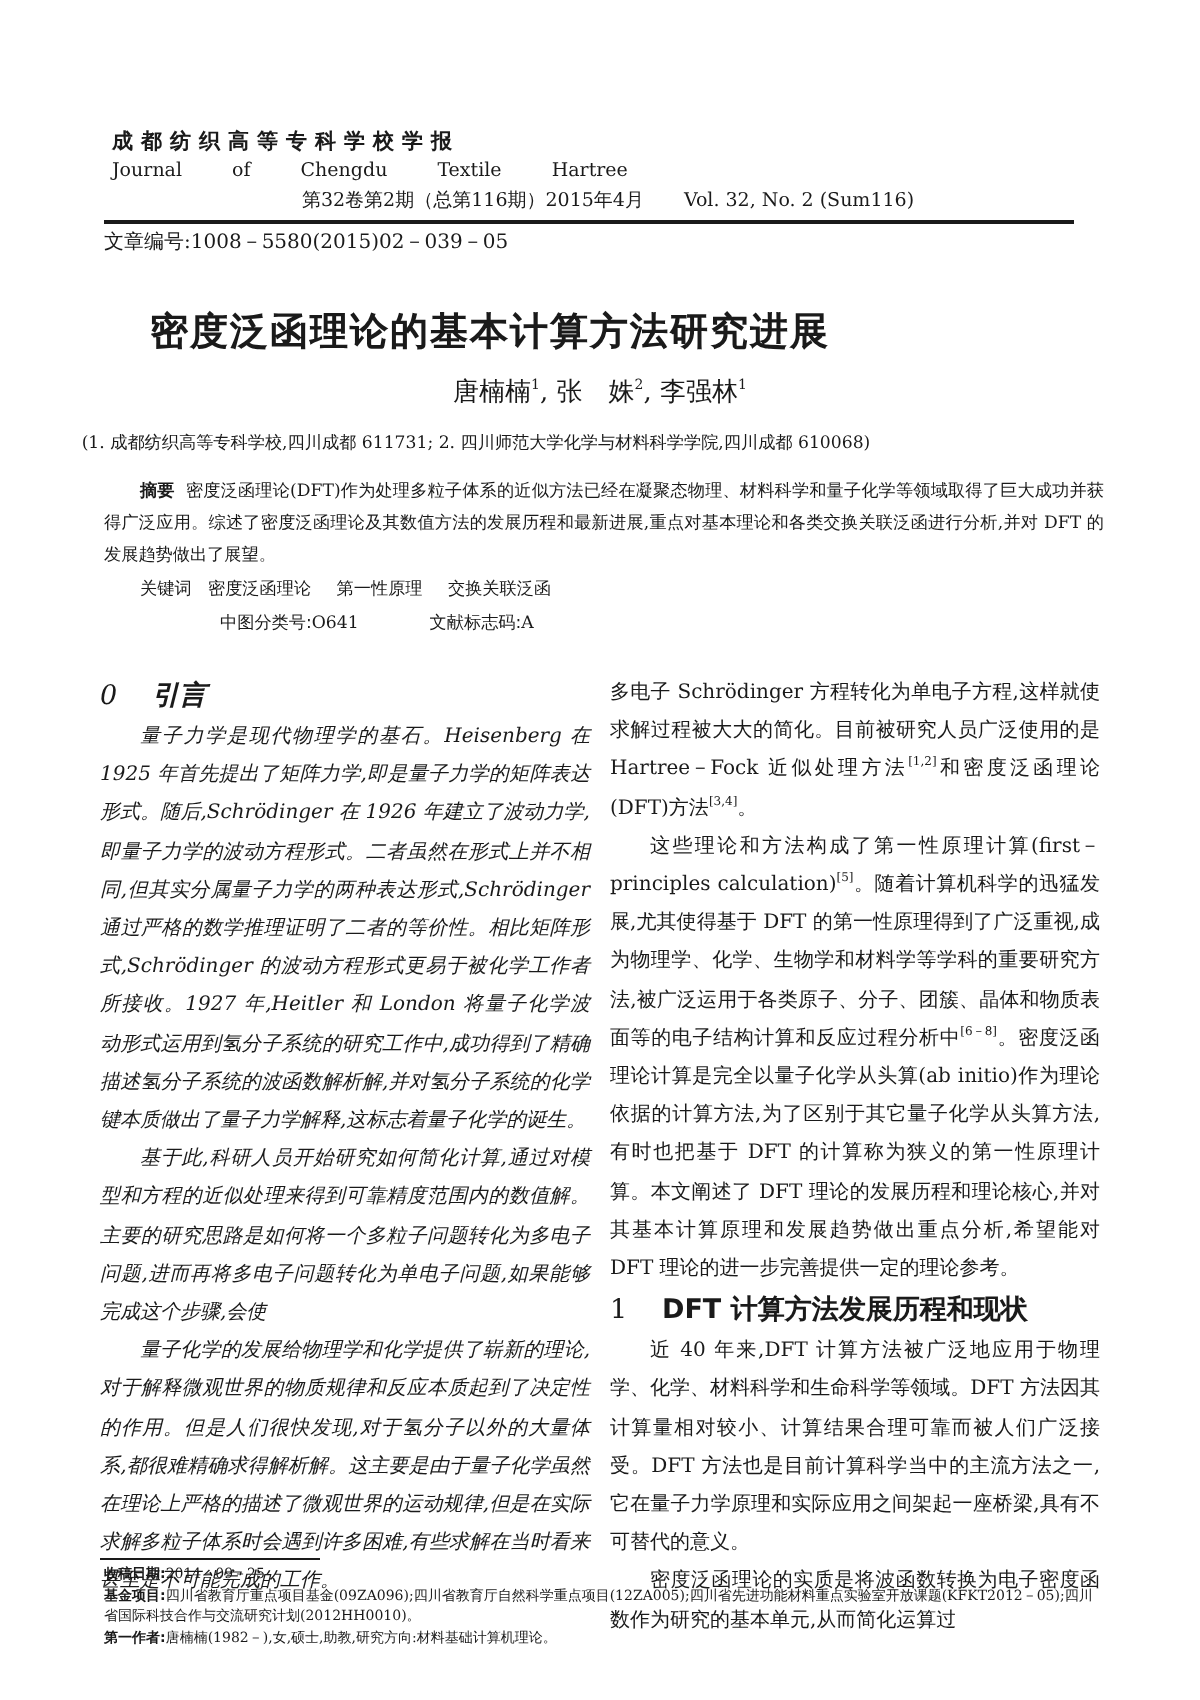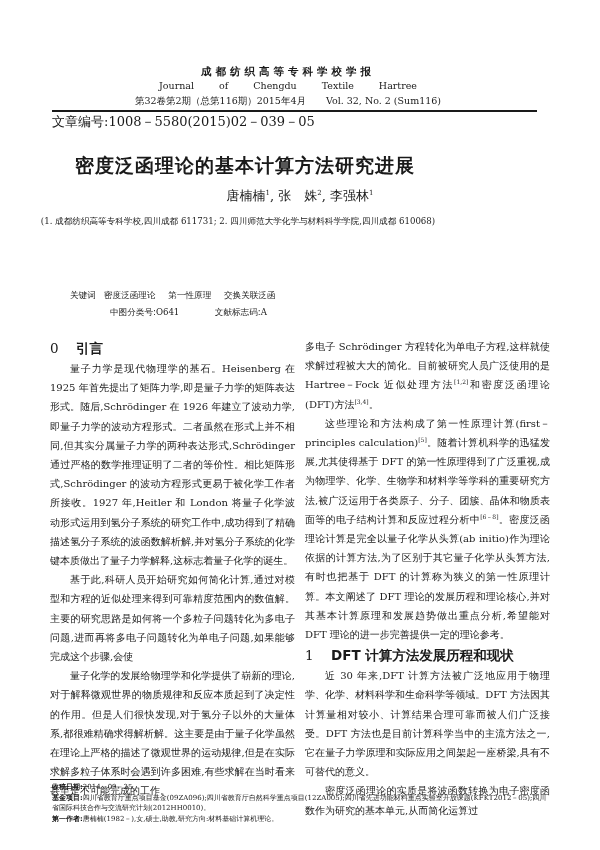--- a/index.html
+++ b/index.html
@@ -2,45 +2,45 @@
 <html><head>
 <meta charset="utf-8">
 <style>
   html, body { margin: 0; padding: 0; }
   body {
     width: 600px; height: 850px; background: #ffffff; color: #1a1a1a;
     font-family: "DejaVu Serif", "Liberation Serif", serif;
     position: relative; overflow: hidden;
   }
   .page { position: absolute; left: 0; top: 0; width: 600px; height: 850px; }
-  .journal-header { position: absolute; left: 40px; width: 496px; top: 64px; text-align: center; }
+  .journal-header { position: absolute; left: 56px; width: 496px; top: 64px; text-align: left; }
   .jh-cn { font-size: 10.5px; letter-spacing: 4px; font-weight: bold; line-height: 14px; }
   .jh-en { font-size: 9.5px; word-spacing: 22px; line-height: 14px; margin-top: 1px; }
   .jh-issue { font-size: 9.5px; line-height: 14px; margin-top: 1px; display: flex; justify-content: center; gap: 0; }
   .jh-issue span { white-space: nowrap; }
   .jh-issue .gap { width: 20px; }
   .rule { position: absolute; left: 52px; width: 485px; top: 110px; height: 2px; background: #1a1a1a; }
-  .article-no { position: absolute; left: 52px; top: 117px; font-size: 13px; line-height: 10px; }
+  .article-no { position: absolute; left: 52px; top: 117px; font-size: 10px; line-height: 10px; }
 
   .title { position: absolute; left: 0; width: 490px; top: 153px; text-align: center;
     font-family: "DejaVu Sans", "Liberation Sans", sans-serif; font-size: 19px; font-weight: bold; letter-spacing: 1px; }
   .authors { position: absolute; left: 0; width: 600px; top: 187px; text-align: center; font-size: 13px; }
   .authors sup { font-size: 7px; }
   .affil { position: absolute; left: 0; width: 476px; top: 216px; text-align: center; font-size: 8.6px; }
 
   .abstract { position: absolute; left: 52px; width: 500px; top: 238px; font-size: 8.6px; line-height: 16px; text-indent: 18px; text-align: justify; }
   .abstract b { font-family: "DejaVu Sans", "Liberation Sans", sans-serif; }
   .kw { position: absolute; left: 70px; top: 287px; font-size: 8.6px; line-height: 16px; }
   .kw b, .cls b { font-family: "DejaVu Sans", "Liberation Sans", sans-serif; font-weight: normal; }
   .kw span.k { margin-right: 10px; }
   .cls { position: absolute; left: 70px; top: 304px; font-size: 8.6px; line-height: 16px; margin-left: 40px; }
   .cls .sep { display: inline-block; width: 30px; }
 
   .col { position: absolute; top: 337px; width: 245px; font-size: 10px; line-height: 19.2px; text-align: justify; }
-  .col.left { left: 50px; }
+  .col.left { left: 50px; font-style: italic; }
   .col.right { left: 305px; }
   .sec-head { font-family: "DejaVu Sans", "Liberation Sans", sans-serif; font-size: 13.5px; font-weight: bold; line-height: 22px; margin: 0; }
   .sec-head .num { font-family: "DejaVu Serif", serif; font-weight: normal; display: inline-block; width: 26px; }
   p { margin: 0; text-indent: 2em; }
   p.cont { text-indent: 0; }
   sup { font-size: 6px; line-height: 0; }
 
   .foot-rule { position: absolute; left: 50px; top: 779px; width: 110px; height: 1px; background: #1a1a1a; }
   .footnote { position: absolute; left: 52px; top: 782px; width: 500px; font-size: 7px; line-height: 10.5px; }
   .footnote b { font-family: "DejaVu Sans", "Liberation Sans", sans-serif; }
@@ -66,20 +66,23 @@
   <div class="title">密度泛函理论的基本计算方法研究进展</div>
 
   <div class="authors">
     <span>唐楠楠</span><sup>1</sup>,
     <span>张　姝</span><sup>2</sup>,
     <span>李强林</span><sup>1</sup>
   </div>
 
   <div class="affil">(1. 成都纺织高等专科学校,四川成都 611731; 2. 四川师范大学化学与材料科学学院,四川成都 610068)</div>
 
+  <div class="abstract">
+    <b>摘要</b>&nbsp;&nbsp;<span>密度泛函理论(DFT)作为处理多粒子体系的近似方法已经在凝聚态物理、材料科学和量子化学等领域取得了巨大成功并获得广泛应用。综述了密度泛函理论及其数值方法的发展历程和最新进展,重点对基本理论和各类交换关联泛函进行分析,并对 DFT 的发展趋势做出了展望。</span>
+  </div>
 
   <div class="kw">
     <b class="k">关键词</b>&nbsp;&nbsp;
     <span class="k">密度泛函理论</span>
     <span class="k">第一性原理</span>
     <span class="k">交换关联泛函</span>
   </div>
 
   <div class="cls">
     <b>中图分类号:</b><span>O641</span>
@@ -95,21 +98,21 @@
     <p>基于此,科研人员开始研究如何简化计算,通过对模型和方程的近似处理来得到可靠精度范围内的数值解。主要的研究思路是如何将一个多粒子问题转化为多电子问题,进而再将多电子问题转化为单电子问题,如果能够完成这个步骤,会使</p>
     <p>量子化学的发展给物理学和化学提供了崭新的理论,对于解释微观世界的物质规律和反应本质起到了决定性的作用。但是人们很快发现,对于氢分子以外的大量体系,都很难精确求得解析解。这主要是由于量子化学虽然在理论上严格的描述了微观世界的运动规律,但是在实际求解多粒子体系时会遇到许多困难,有些求解在当时看来甚至是不可能完成的工作。</p>
   </div>
 
   <div class="col right">
     <p class="cont"><span>多电子 Schrödinger 方程转化为单电子方程,这样就使求解过程被大大的简化。目前被研究人员广泛使用的是 Hartree－Fock 近似处理方法</span><sup>[1,2]</sup><span>和密度泛函理论(DFT)方法</span><sup>[3,4]</sup><span>。</span></p>
     <p><span>这些理论和方法构成了第一性原理计算(first－principles calculation)</span><sup>[5]</sup><span>。随着计算机科学的迅猛发展,尤其使得基于 DFT 的第一性原理得到了广泛重视,成为物理学、化学、生物学和材料学等学科的重要研究方法,被广泛运用于各类原子、分子、团簇、晶体和物质表面等的电子结构计算和反应过程分析中</span><sup>[6－8]</sup><span>。密度泛函理论计算是完全以量子化学从头算(ab initio)作为理论依据的计算方法,为了区别于其它量子化学从头算方法,有时也把基于 DFT 的计算称为狭义的第一性原理计算。本文阐述了 DFT 理论的发展历程和理论核心,并对其基本计算原理和发展趋势做出重点分析,希望能对 DFT 理论的进一步完善提供一定的理论参考。</span></p>
     <h2 class="sec-head">
       <span class="num">1</span><span>DFT 计算方法发展历程和现状</span>
     </h2>
-    <p>近 30 年来,DFT 计算方法被广泛地应用于物理学、化学、材料科学和生命科学等领域。DFT 方法因其计算量相对较小、计算结果合理可靠而被人们广泛接受。DFT 方法也是目前计算科学当中的主流方法之一,它在量子力学原理和实际应用之间架起一座桥梁,具有不可替代的意义。</p>
+    <p>近 40 年来,DFT 计算方法被广泛地应用于物理学、化学、材料科学和生命科学等领域。DFT 方法因其计算量相对较小、计算结果合理可靠而被人们广泛接受。DFT 方法也是目前计算科学当中的主流方法之一,它在量子力学原理和实际应用之间架起一座桥梁,具有不可替代的意义。</p>
     <p>密度泛函理论的实质是将波函数转换为电子密度函数作为研究的基本单元,从而简化运算过</p>
   </div>
 
   <div class="foot-rule"></div>
   <div class="footnote">
     <div><b>收稿日期:</b><span>2014－09－25</span></div>
     <div><b>基金项目:</b><span>四川省教育厅重点项目基金(09ZA096);四川省教育厅自然科学重点项目(12ZA005);四川省先进功能材料重点实验室开放课题(KFKT2012－05);四川省国际科技合作与交流研究计划(2012HH0010)。</span></div>
     <div><b>第一作者:</b><span>唐楠楠(1982－),女,硕士,助教,研究方向:材料基础计算机理论。</span></div>
   </div>
 

